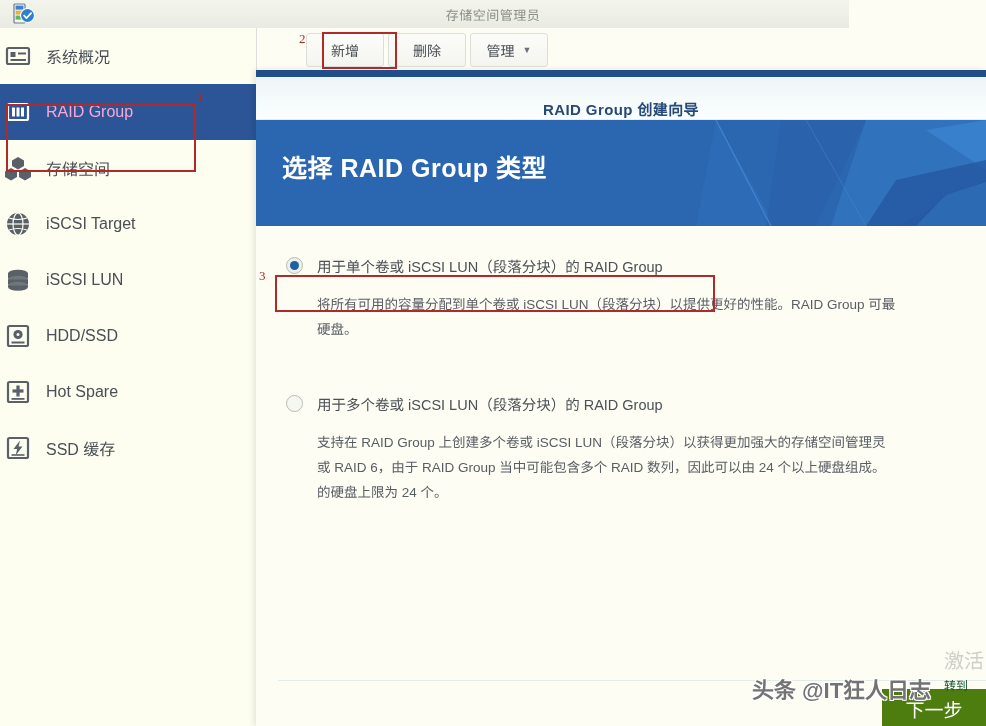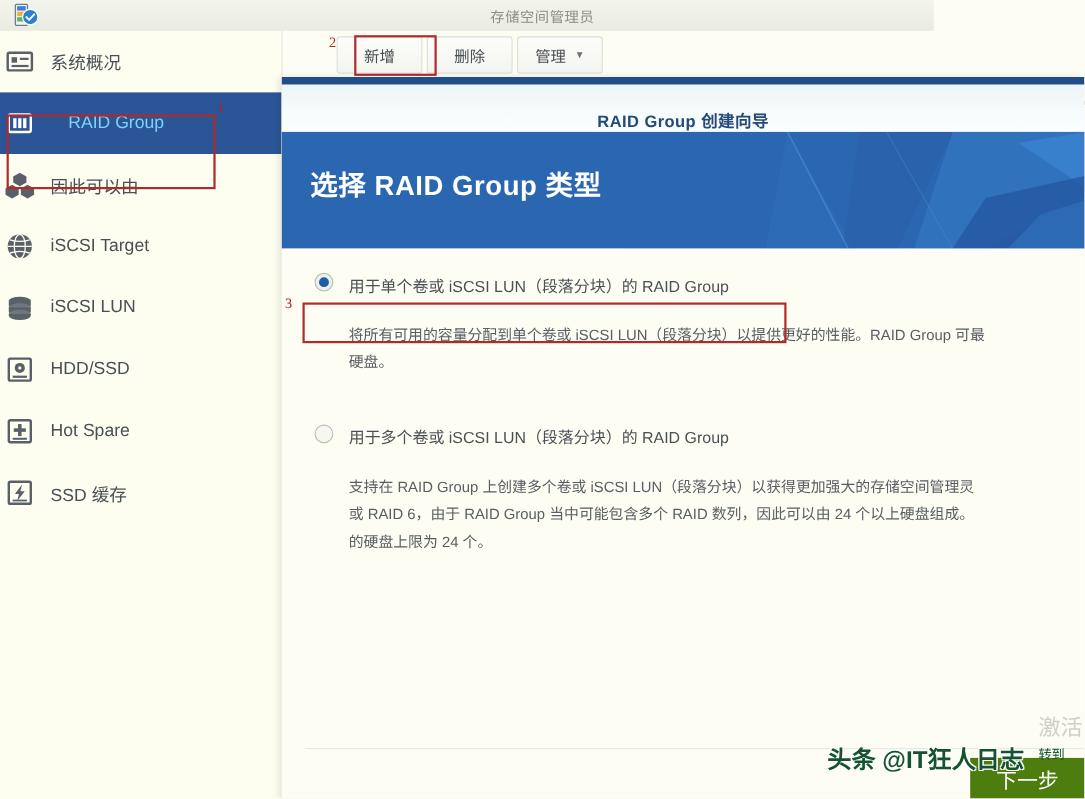--- a/index.html
+++ b/index.html
@@ -72,22 +72,21 @@
     margin-right: 14px;
     flex: 0 0 auto;
     display: block;
   }
   .nav-item .nav-label {
     font-size: 16px;
     color: #4a4f55;
     white-space: nowrap;
   }
   .nav-item.selected .nav-label {
-    color: #7dd3fc;
-    margin-left: 16px;
+    color: #f9a8d4;
   }
 
   
   #content {
     position: absolute;
     left: 257px; top: 28px;
     width: 729px; height: 698px;
     background: #fdfdf4;
   }
   #toolbar {
@@ -189,20 +188,21 @@
     box-sizing: border-box;
   }
 
   .option-row {
     position: relative;
     padding-left: 30px;
     box-sizing: border-box;
   }
   .option-head {
     display: flex;
+    align-items: center;
     height: 34px;
     cursor: pointer;
   }
   .radio {
     width: 17px; height: 17px;
     border-radius: 50%;
     border: 1px solid #b9bcb3;
     background: #f6f7f1;
     box-sizing: border-box;
     margin-right: 14px;
@@ -282,21 +282,21 @@
   #anno-num-2 { left: 299px; top: 31px; }
   #anno-box-3 { left: 275px; top: 275px; width: 440px; height: 37px; }
   #anno-num-3 { left: 259px; top: 268px; }
 
   
   #watermark-headline {
     position: absolute;
     left: 752px; top: 672px;
     font-size: 22px;
     font-weight: bold;
-    color: #14532d;
+    color: #737373;
     text-shadow: 1px 1px 0 #ffffff, -1px -1px 0 #ffffff, 1px -1px 0 #ffffff, -1px 1px 0 #ffffff;
     letter-spacing: 0px;
     white-space: nowrap;
     pointer-events: none;
   }
   #watermark-activate {
     position: absolute;
     left: 944px; top: 645px;
     font-size: 20px;
     color: #cfcfc8;
@@ -348,21 +348,21 @@
       </svg>
       <span class="nav-label">RAID Group</span>
     </div>
 
     <div class="nav-item">
       <svg class="nav-icon" viewBox="0 0 28 28">
         <path d="M14 3 L20 6.4 L20 12 L14 15.4 L8 12 L8 6.4 Z" fill="#5a6068"></path>
         <path d="M7 14 L13 17.4 L13 23 L7 26.4 L1 23 L1 17.4 Z" fill="#5a6068"></path>
         <path d="M21 14 L27 17.4 L27 23 L21 26.4 L15 23 L15 17.4 Z" fill="#5a6068"></path>
       </svg>
-      <span class="nav-label">因此可以由</span>
+      <span class="nav-label">存储空间</span>
     </div>
 
     <div class="nav-item">
       <svg class="nav-icon" viewBox="0 0 28 28">
         <circle cx="14" cy="14" r="11" fill="#5a6068"></circle>
         <g stroke="#fdfdf0" stroke-width="1.2" fill="none">
           <ellipse cx="14" cy="14" rx="5" ry="11"></ellipse>
           <line x1="3" y1="14" x2="25" y2="14"></line>
           <path d="M5 8 q9 3 18 0"></path>
           <path d="M5 20 q9 -3 18 0"></path>

